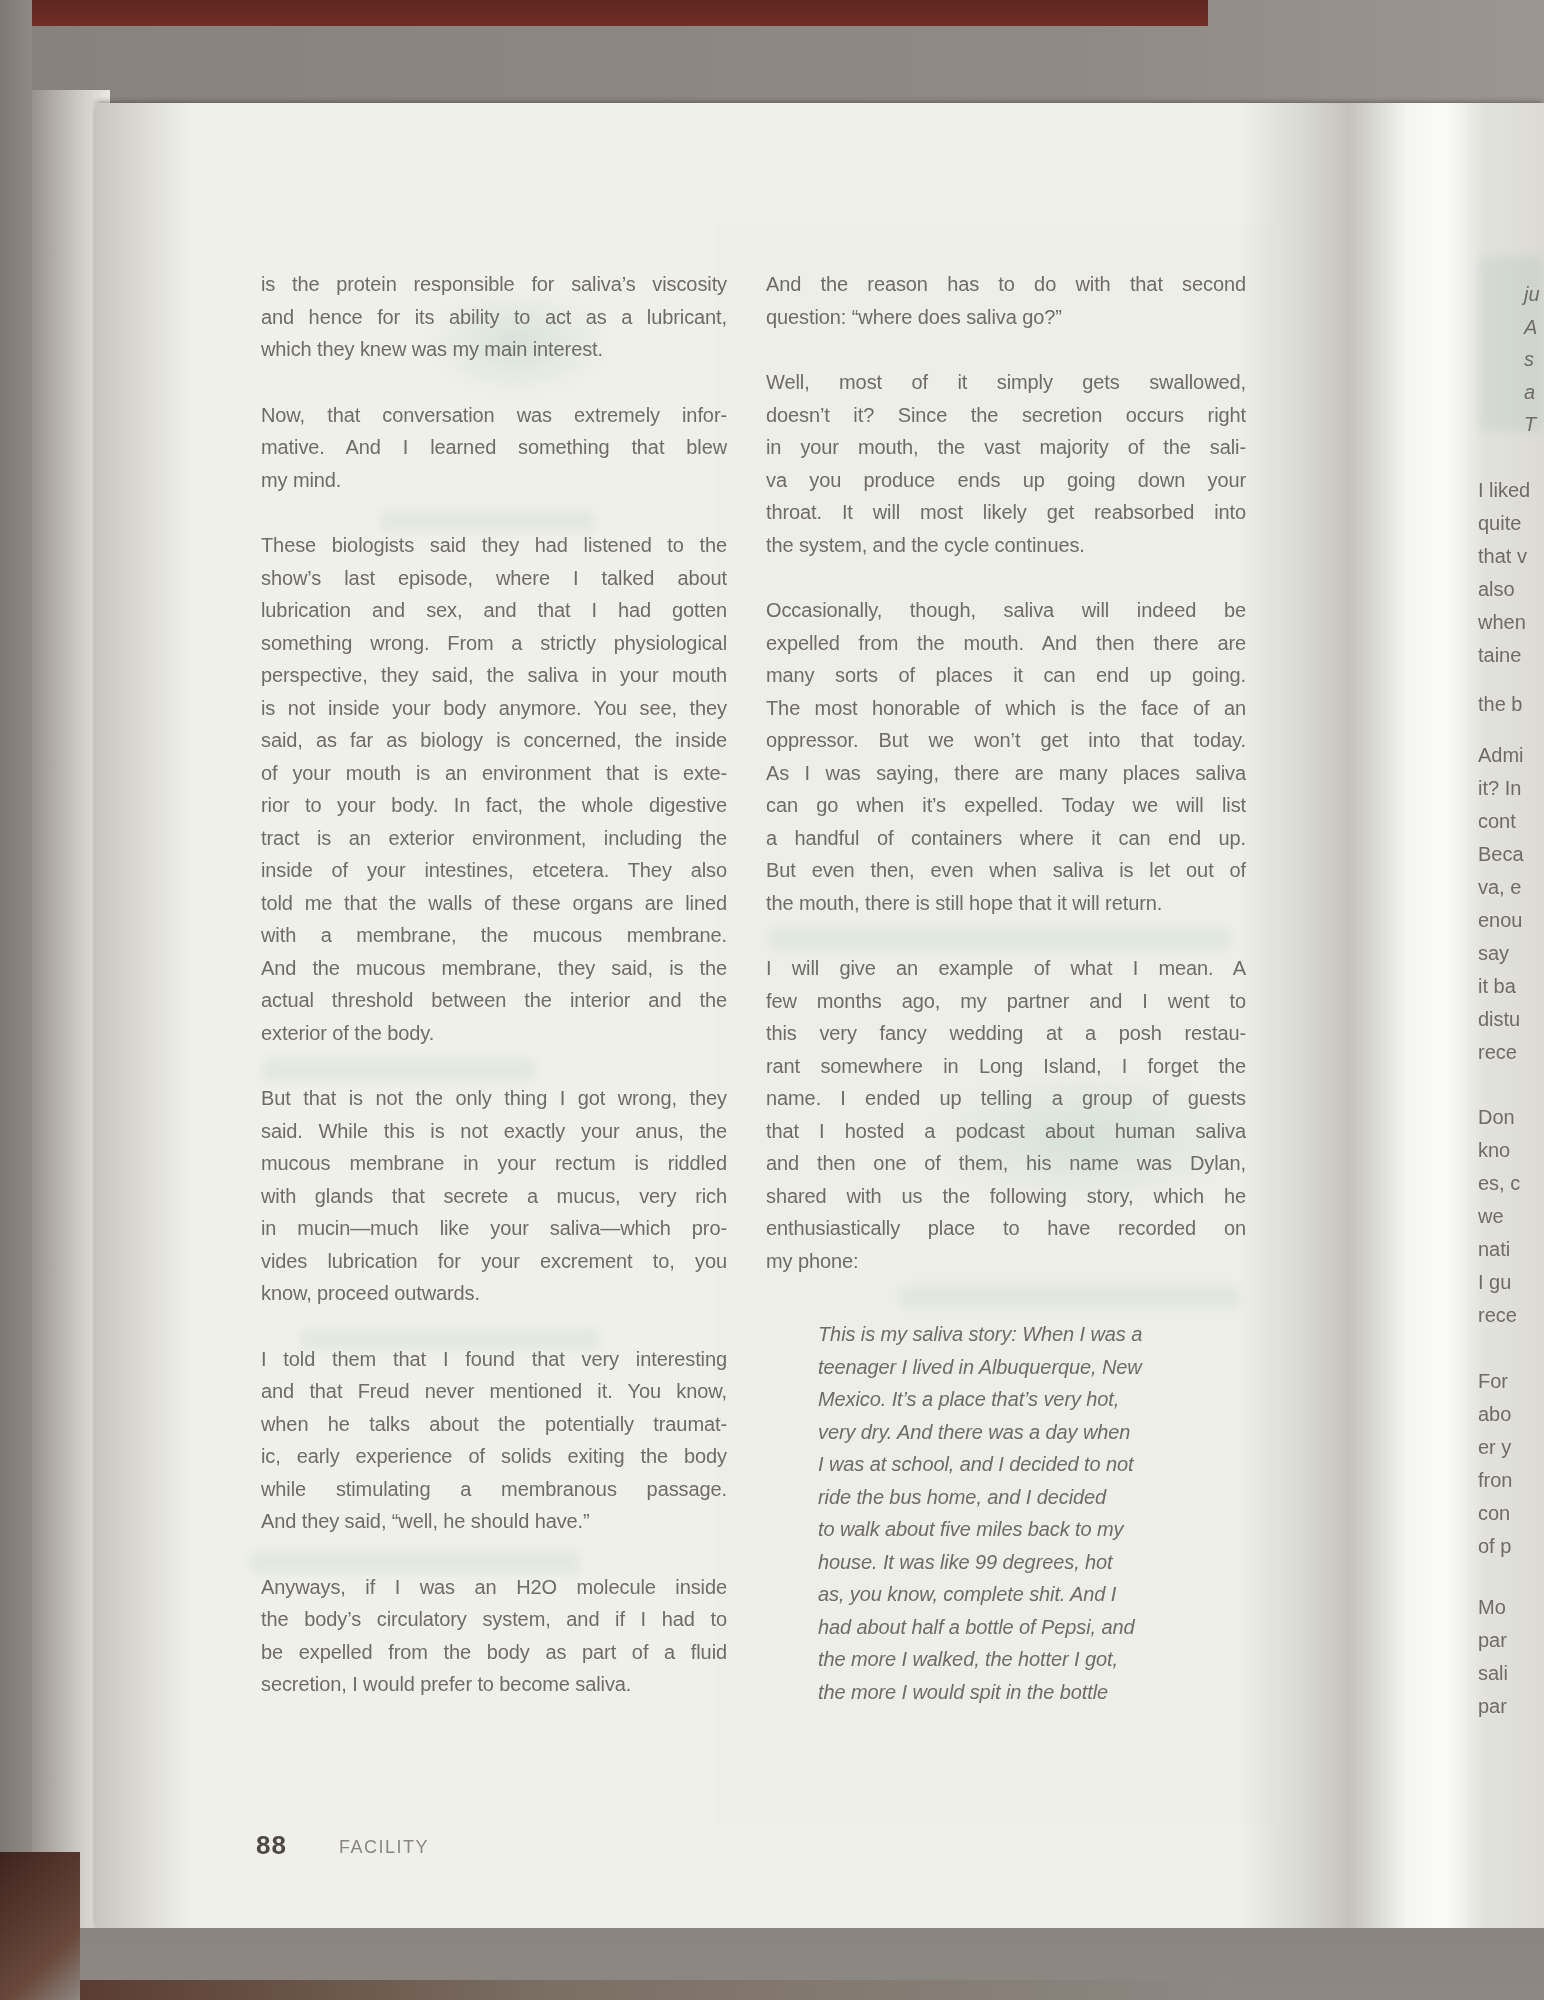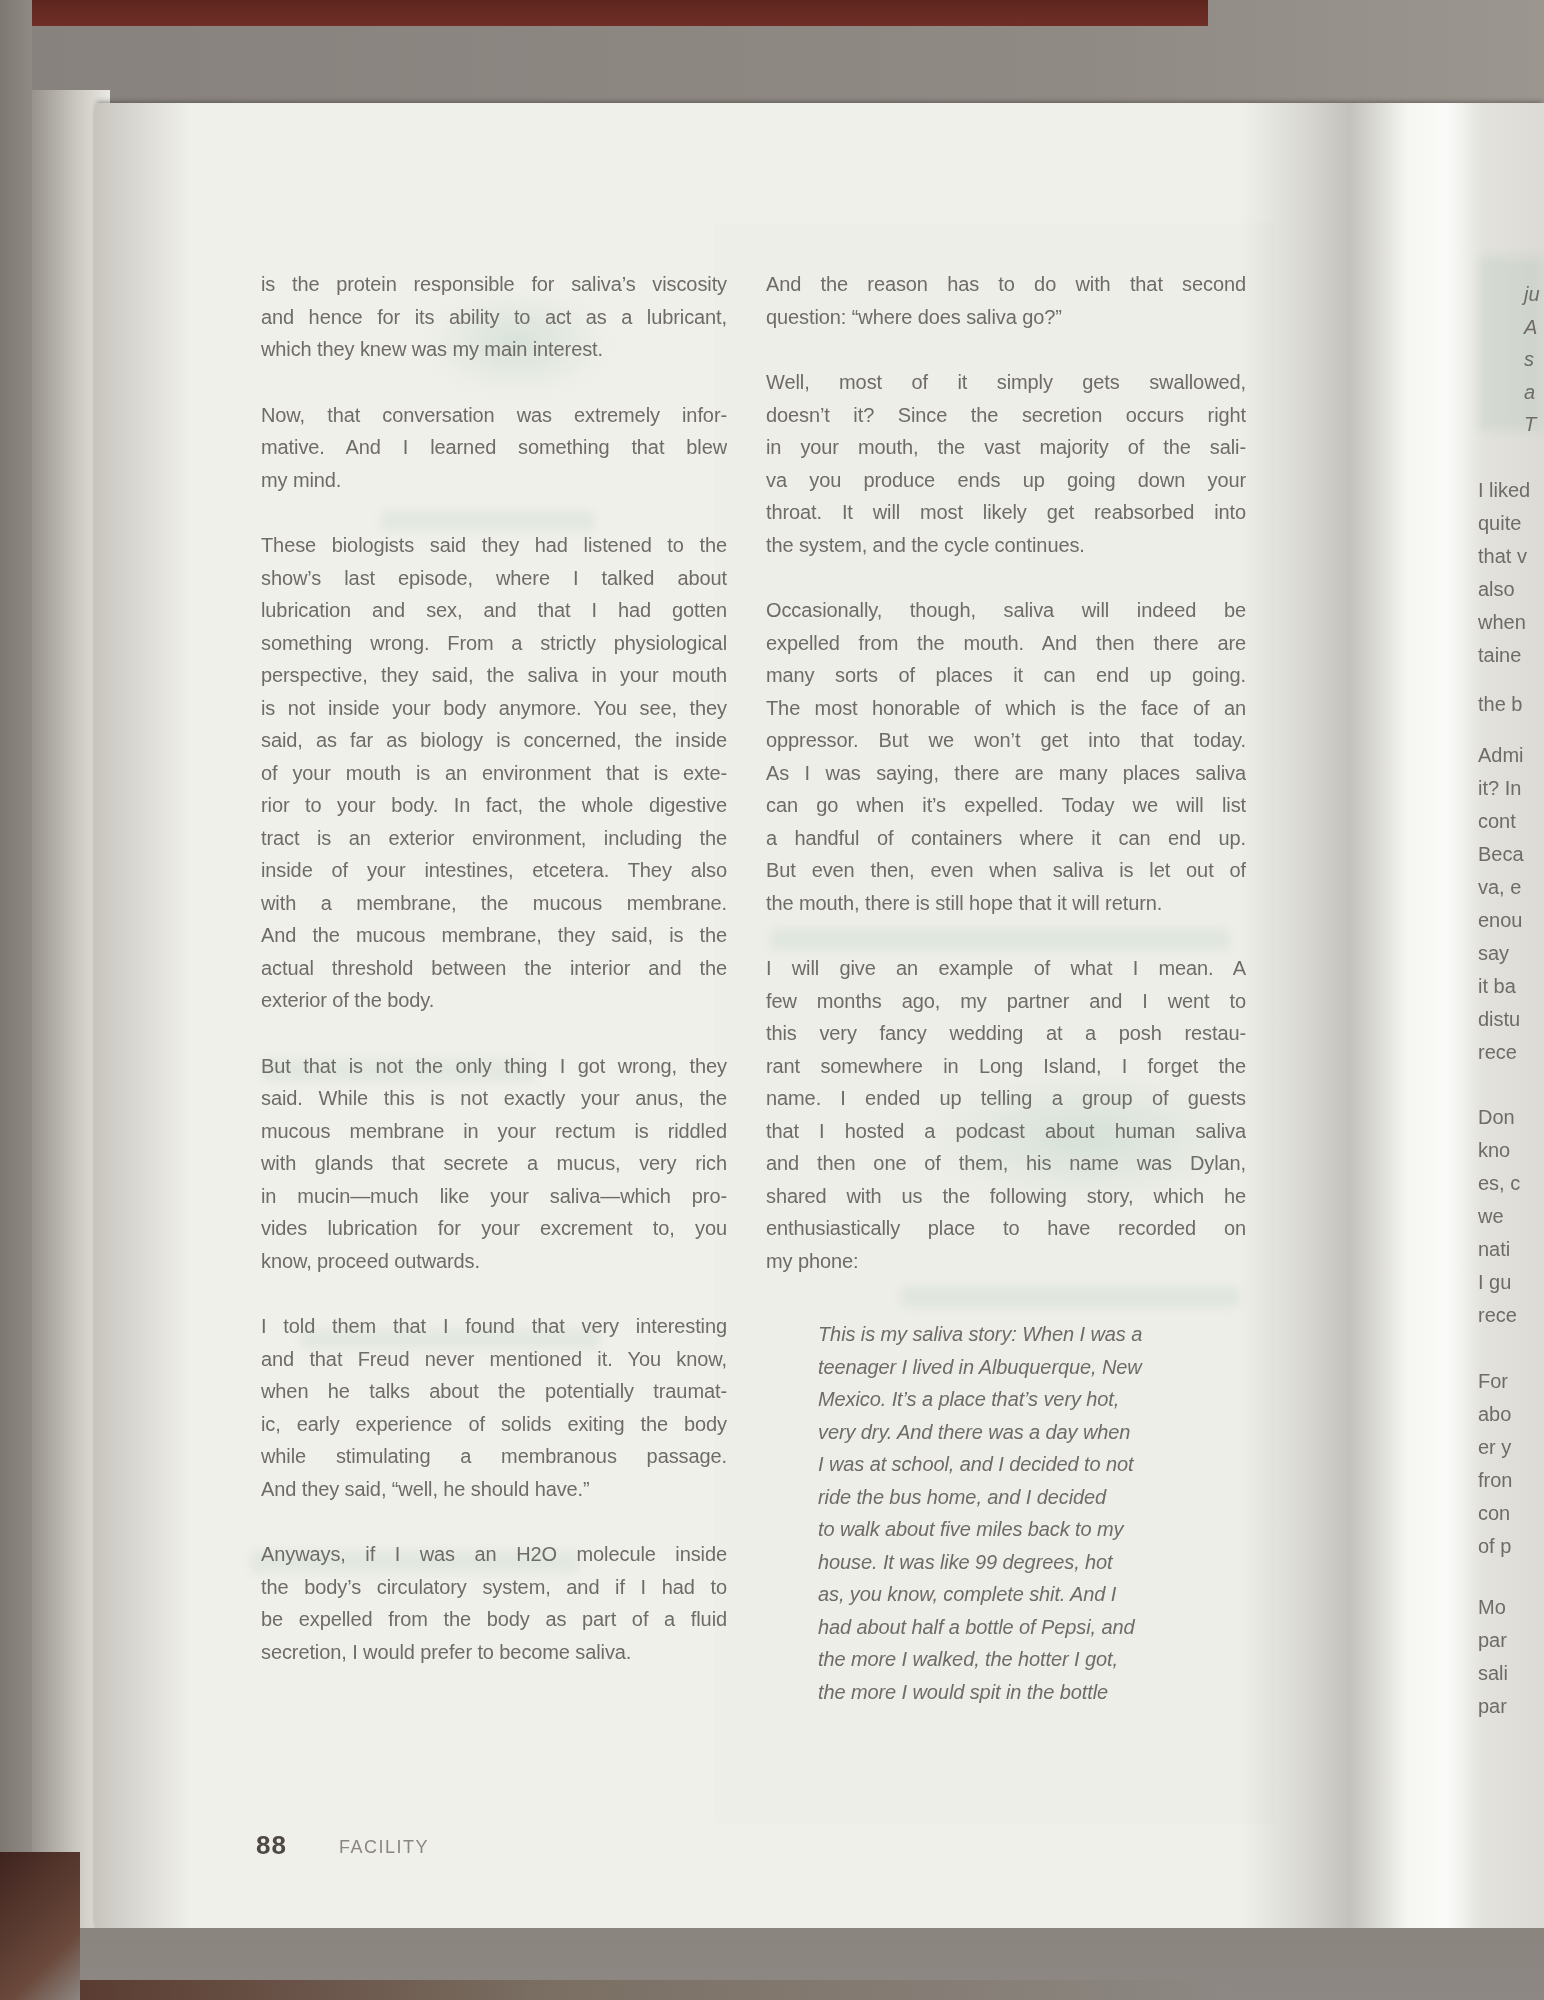--- a/index.html
+++ b/index.html
@@ -146,20 +146,21 @@
       <div class="line">show’s last episode, where I talked about</div>
       <div class="line">lubrication and sex, and that I had gotten</div>
       <div class="line">something wrong. From a strictly physiological</div>
       <div class="line">perspective, they said, the saliva in your mouth</div>
       <div class="line">is not inside your body anymore. You see, they</div>
       <div class="line">said, as far as biology is concerned, the inside</div>
       <div class="line">of your mouth is an environment that is exte-</div>
       <div class="line">rior to your body. In fact, the whole digestive</div>
       <div class="line">tract is an exterior environment, including the</div>
       <div class="line">inside of your intestines, etcetera. They also</div>
+      <div class="line">told me that the walls of these organs are lined</div>
       <div class="line">with a membrane, the mucous membrane.</div>
       <div class="line">And the mucous membrane, they said, is the</div>
       <div class="line">actual threshold between the interior and the</div>
       <div class="line last">exterior of the body.</div>
     </div>
     <div class="para">
       <div class="line">But that is not the only thing I got wrong, they</div>
       <div class="line">said. While this is not exactly your anus, the</div>
       <div class="line">mucous membrane in your rectum is riddled</div>
       <div class="line">with glands that secrete a mucus, very rich</div>

